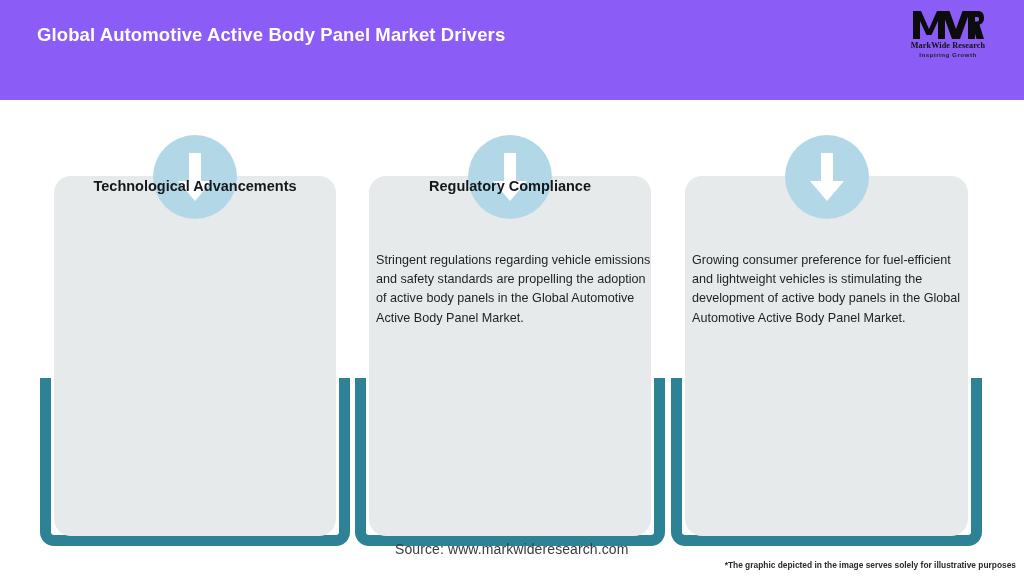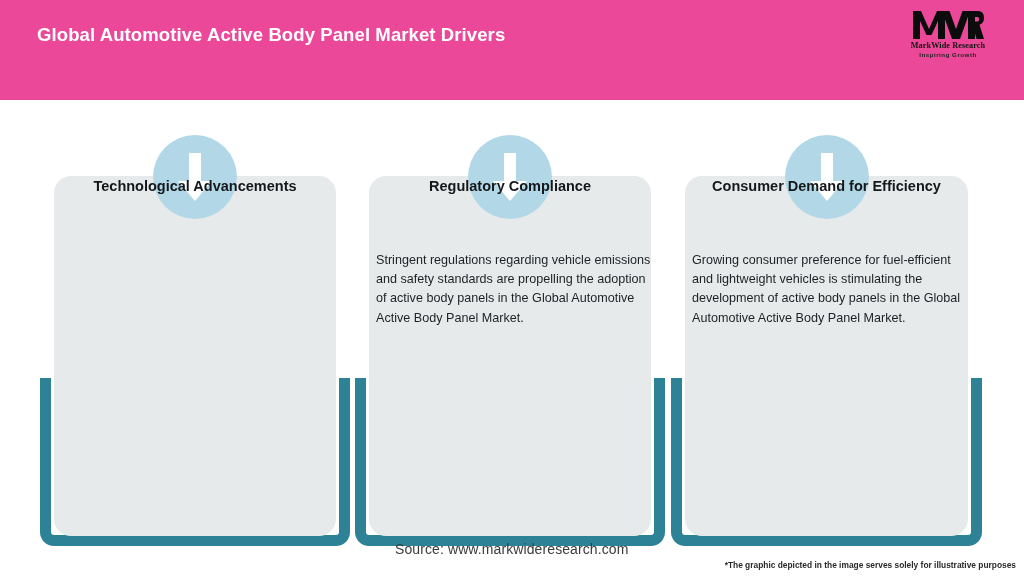--- a/index.html
+++ b/index.html
@@ -16,21 +16,21 @@
     -webkit-font-smoothing: antialiased;
   }
 
   
   .header {
     position: absolute;
     left: 0;
     top: 0;
     width: 1024px;
     height: 100px;
-    background: #ec4899;
+    background: #8b5cf6;
   }
   .header-title {
     position: absolute;
     left: 37px;
     top: 24px;
     font-size: 18.5px;
     font-weight: bold;
     color: #ffffff;
     letter-spacing: 0.1px;
     white-space: nowrap;
@@ -224,20 +224,19 @@
   </div>
 
   <div class="card-wrap c2">
     <div class="uframe"></div>
     <div class="panel"></div>
     <div class="icon-circle">
       <svg viewBox="0 0 40 52" aria-hidden="true">
         <polygon points="14,2 26,2 26,30 37,30 20,50 3,30 14,30" fill="#ffffff"></polygon>
       </svg>
     </div>
-    <div class="card-title">Consumer Demand for Efficiency</div>
     <div class="card-body">Growing consumer preference for fuel-efficient and lightweight vehicles is stimulating the development of active body panels in the Global Automotive Active Body Panel Market.</div>
   </div>
 
 </div>
 
 <div class="footer-source">Source: www.markwideresearch.com</div>
 <div class="footer-note">*The graphic depicted in the image serves solely for illustrative purposes</div>
 
 </body></html>

